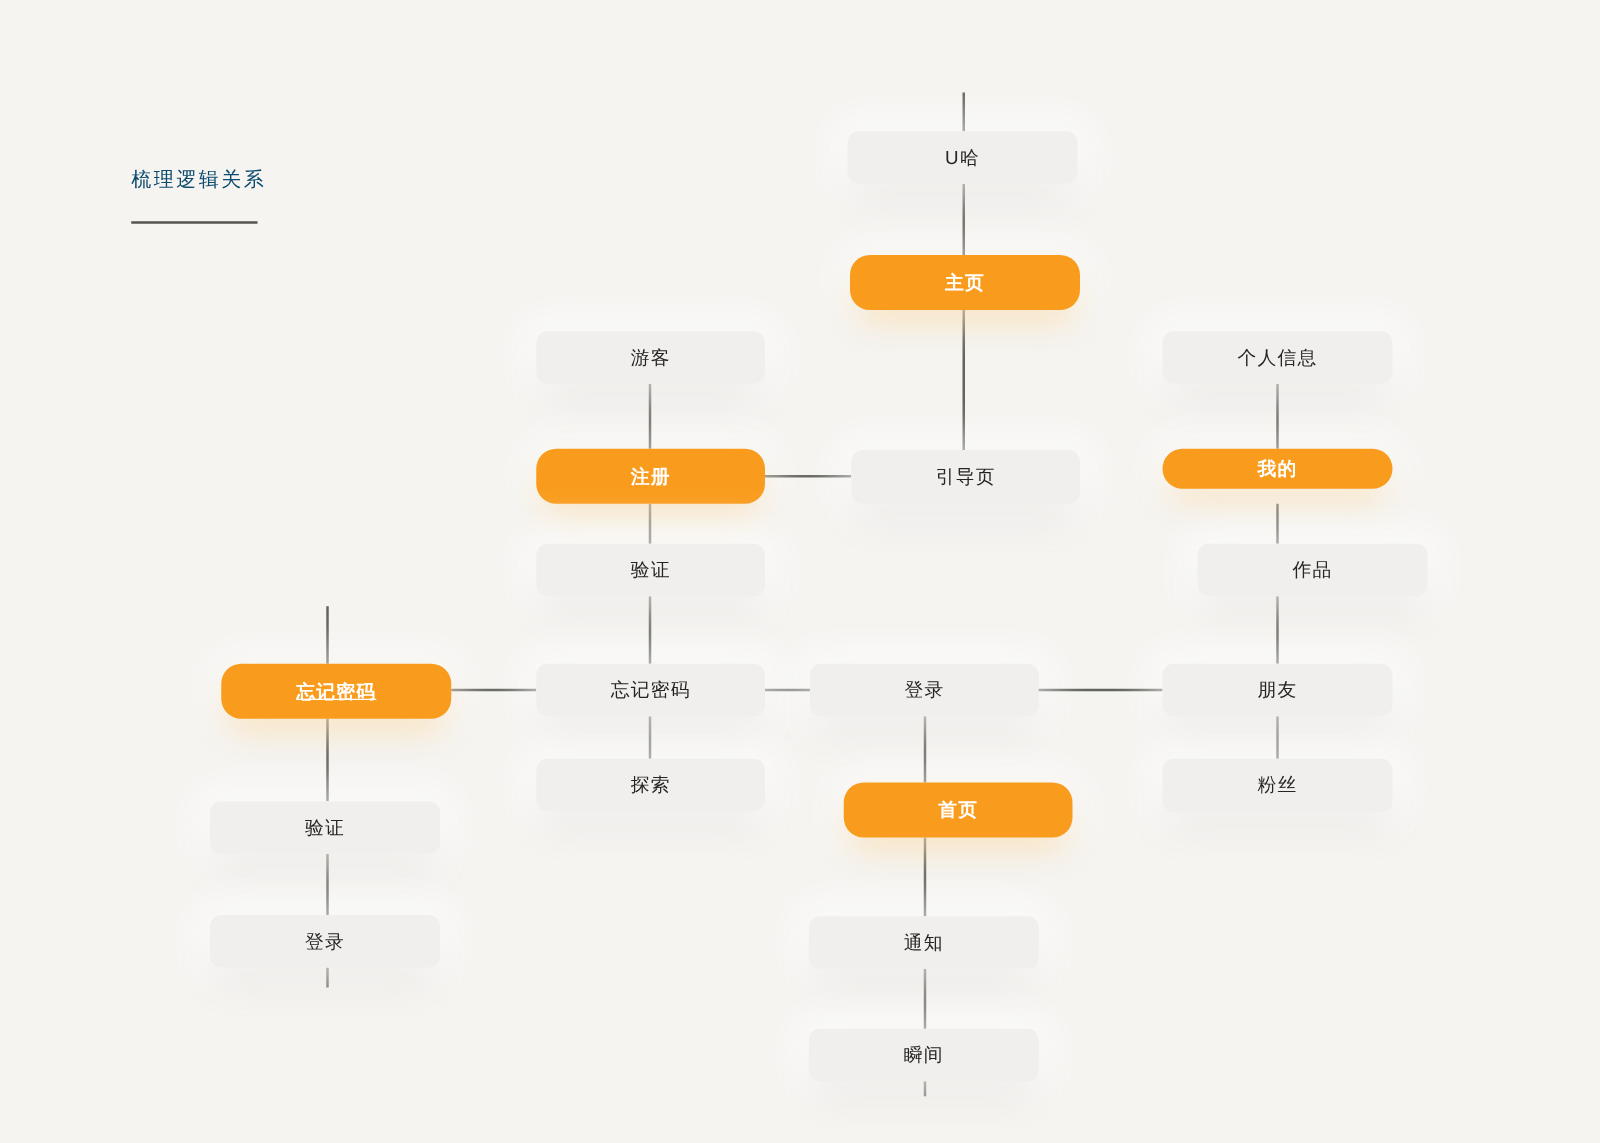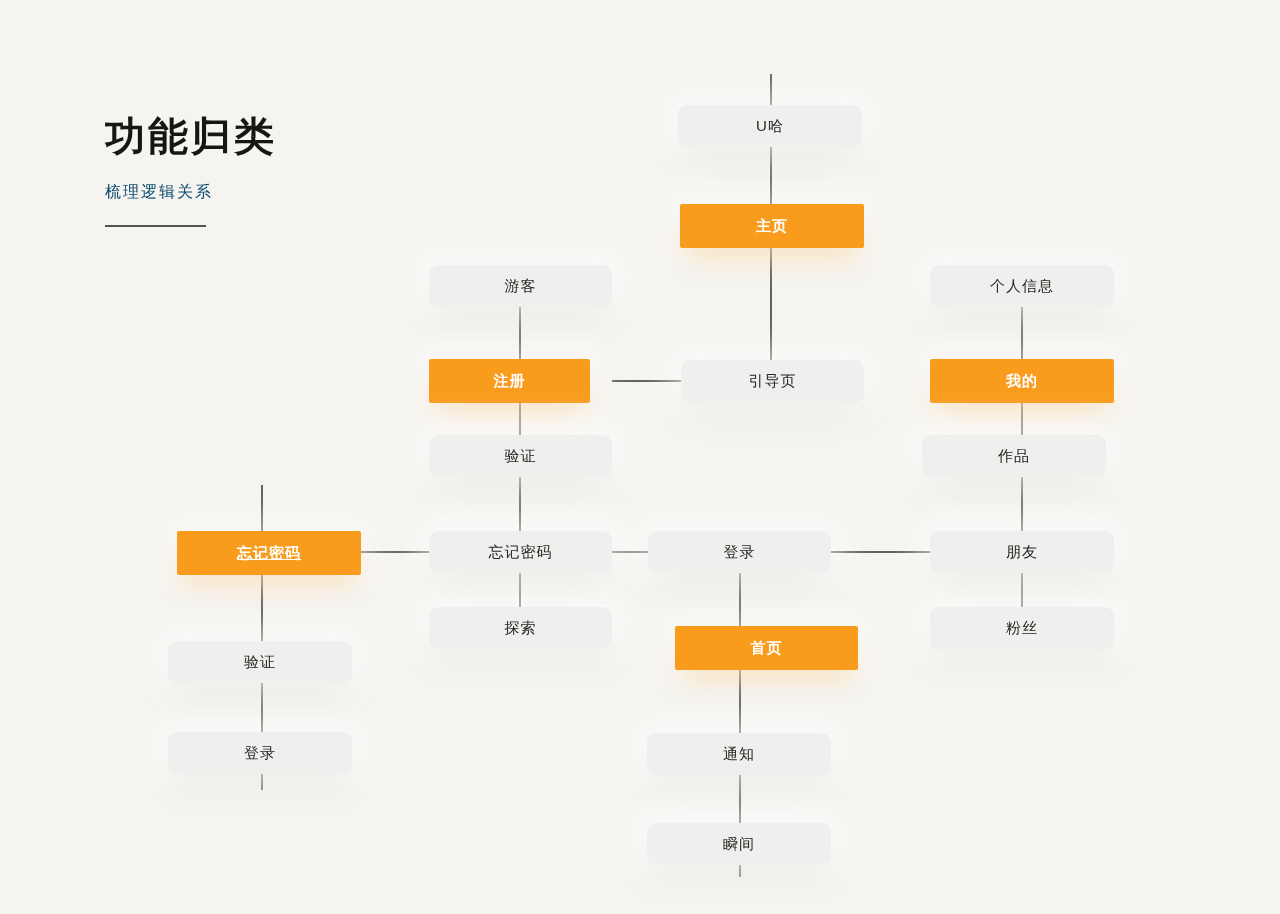--- a/index.html
+++ b/index.html
@@ -61,31 +61,30 @@
     font-size: 15px;
     letter-spacing: 1px;
     border-radius: 9px;
     box-shadow: 0 0 28px 14px rgba(255,255,255,0.55),
                 0 16px 28px -6px rgba(168,162,150,0.28);
   }
   .node.accent {
     background: #f99c1e;
     color: #ffffff;
     font-weight: bold;
-    border-radius: 2px;
+    border-radius: 16px;
     box-shadow: 0 0 28px 14px rgba(255,255,255,0.45),
                 0 14px 26px -6px rgba(243,166,49,0.45);
   }
 </style>
 </head>
 <body>
 
 <div class="canvas">
   <div class="header">
-    <div class="page-title">功能归类</div>
     <div class="page-subtitle">梳理逻辑关系</div>
     <div class="title-underline"></div>
   </div>
   <div id="diagram-layer">
       <div class="edge" style="left: 770.25px; top: 74px; width: 1.5px; height: 31px;"></div>
       <div class="edge" style="left: 770.25px; top: 147px; width: 1.5px; height: 57px;"></div>
       <div class="edge" style="left: 770.25px; top: 248px; width: 1.5px; height: 112px;"></div>
       <div class="edge" style="left: 519.25px; top: 307px; width: 1.5px; height: 52px;"></div>
       <div class="edge" style="left: 519.25px; top: 403px; width: 1.5px; height: 32px;"></div>
       <div class="edge" style="left: 519.25px; top: 477px; width: 1.5px; height: 54px;"></div>
@@ -103,25 +102,25 @@
       <div class="edge" style="left: 261.25px; top: 683px; width: 1.5px; height: 49px;"></div>
       <div class="edge" style="left: 261.25px; top: 774px; width: 1.5px; height: 16px;"></div>
       <div class="edge" style="left: 612px; top: 380.25px; width: 69px; height: 1.5px;"></div>
       <div class="edge" style="left: 361px; top: 551.25px; width: 68px; height: 1.5px;"></div>
       <div class="edge" style="left: 612px; top: 551.25px; width: 36px; height: 1.5px;"></div>
       <div class="edge" style="left: 830px; top: 551.25px; width: 100px; height: 1.5px;"></div>
       <div class="node" style="left: 678px; top: 105px; width: 184px; height: 42px;">U哈</div>
       <div class="node accent" style="left: 680px; top: 204px; width: 184px; height: 44px;">主页</div>
       <div class="node" style="left: 429px; top: 265px; width: 183px; height: 42px;">游客</div>
       <div class="node" style="left: 930px; top: 265px; width: 184px; height: 42px; text-align: center;">个人信息</div>
-      <div class="node accent" style="left: 429px; top: 359px; width: 161px; height: 44px;">注册</div>
+      <div class="node accent" style="left: 429px; top: 359px; width: 183px; height: 44px;">注册</div>
       <div class="node" style="left: 681px; top: 360px; width: 183px; height: 43px;">引导页</div>
-      <div class="node accent" style="left: 930px; top: 359px; width: 184px; height: 44px;">我的</div>
+      <div class="node accent" style="left: 930px; top: 359px; width: 184px; height: 32px;">我的</div>
       <div class="node" style="left: 429px; top: 435px; width: 183px; height: 42px;">验证</div>
-      <div class="node" style="left: 922px; top: 435px; width: 184px; height: 42px;">作品</div>
+      <div class="node" style="left: 958px; top: 435px; width: 184px; height: 42px;">作品</div>
       <div class="node accent" style="left: 177px; top: 531px; width: 184px; height: 44px; text-decoration: underline;">忘记密码</div>
       <div class="node" style="left: 429px; top: 531px; width: 183px; height: 42px;">忘记密码</div>
       <div class="node" style="left: 648px; top: 531px; width: 183px; height: 42px;">登录</div>
       <div class="node" style="left: 930px; top: 531px; width: 184px; height: 42px; text-align: right;">朋友</div>
       <div class="node" style="left: 429px; top: 607px; width: 183px; height: 42px;">探索</div>
       <div class="node accent" style="left: 647px; top: 626px; width: 183px; height: 44px; margin-left: 28px;">首页</div>
       <div class="node" style="left: 930px; top: 607px; width: 184px; height: 43px; text-align: center;">粉丝</div>
       <div class="node" style="left: 168px; top: 641px; width: 184px; height: 42px;">验证</div>
       <div class="node" style="left: 168px; top: 732px; width: 184px; height: 42px;">登录</div>
       <div class="node" style="left: 647px; top: 733px; width: 184px; height: 42px;">通知</div>

